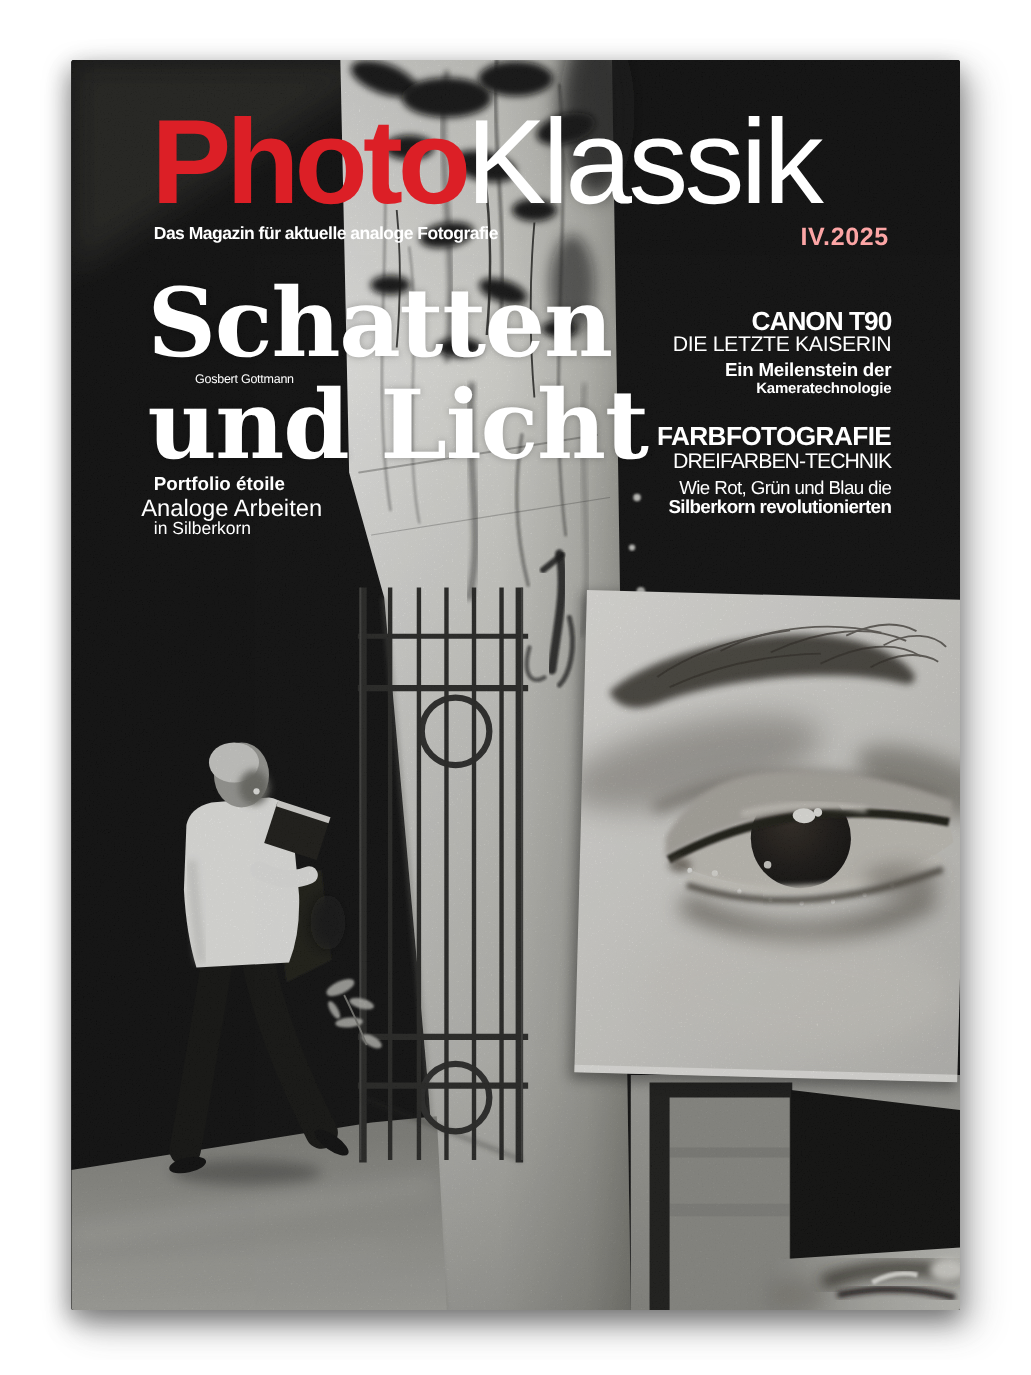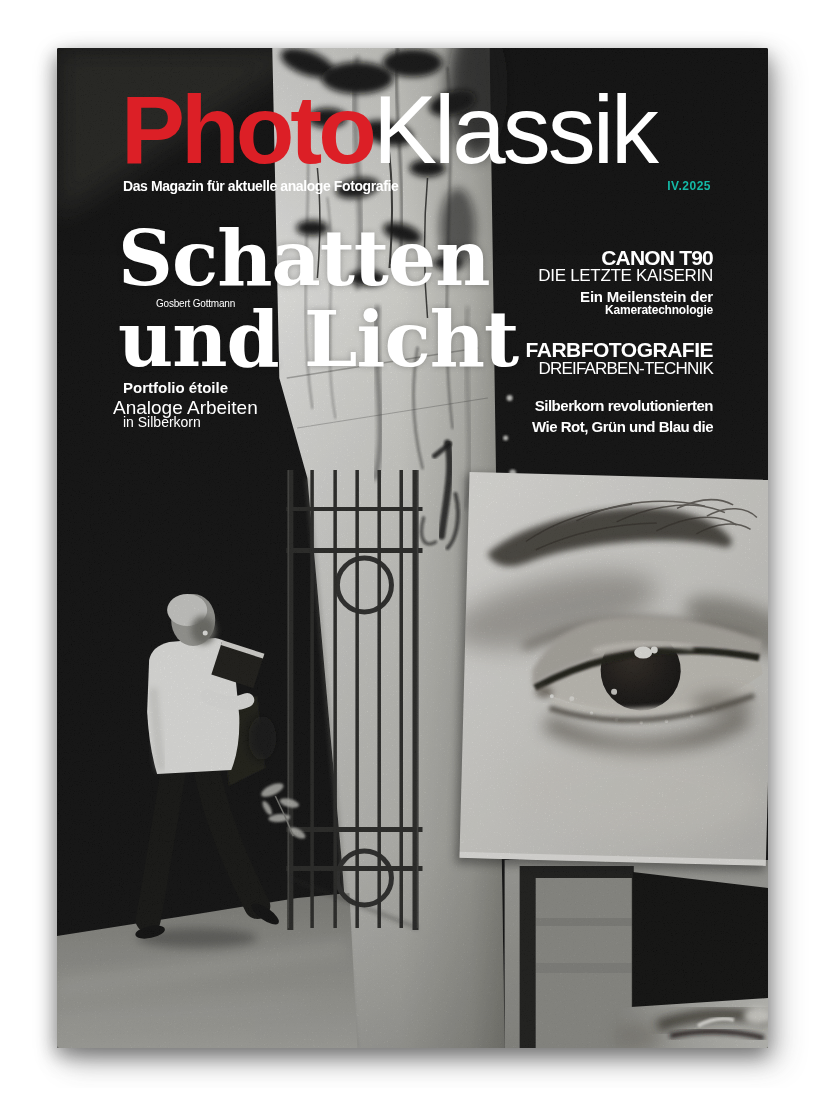--- a/index.html
+++ b/index.html
@@ -7,37 +7,37 @@
         font-family:"Liberation Sans",sans-serif;}
   .cover{position:absolute;left:57px;top:48px;width:711px;height:1000px;background:#070707;
          overflow:hidden;border-radius:2px;
          box-shadow:0 8px 22px rgba(0,0,0,.38), 10px 14px 30px rgba(60,60,60,.28), -4px 6px 16px rgba(0,0,0,.12);}
   .art{position:absolute;left:0;top:0;width:711px;height:1000px;display:block;}
   .txt{position:absolute;line-height:1;color:#ffffff;white-space:nowrap;}
   .logo{left:64px;top:34px;font-size:96px;font-weight:700;letter-spacing:-4px;}
   .logo .lk{font-weight:400;color:#ffffff;letter-spacing:-3px;}
   .logo .lp{color:#dc1f26;}
   .tagline{left:66px;top:131px;font-size:14px;font-weight:700;letter-spacing:-0.4px;}
-  .issue{right:57px;top:132px;font-size:12px;font-weight:700;color:#14b8a6;letter-spacing:0.5px;}
+  .issue{right:57px;top:132px;font-size:20px;font-weight:700;color:#fca5a5;letter-spacing:0.5px;}
   .hl{font-family:"DejaVu Serif",serif;font-weight:700;letter-spacing:-1px;
       text-shadow:0 0 6px rgba(0,0,0,.25);}
   .hl1{left:61px;top:173px;font-size:76px;}
   .hl2{left:61px;top:254px;font-size:76px;}
   .kicker{left:66px;top:251px;font-size:10px;font-weight:400;letter-spacing:-0.2px;margin-left:33px;}
   .p1{left:66px;top:332px;font-size:15px;font-weight:700;}
   .p2{left:56px;top:350px;font-size:19px;font-weight:400;}
   .p3{left:66px;top:367px;font-size:14px;font-weight:400;}
   .rcol{text-align:right;}
   .t1a{right:55px;top:199px;font-size:21px;font-weight:700;letter-spacing:-0.8px;}
   .t1b{right:55px;top:219px;font-size:17px;font-weight:400;letter-spacing:-0.3px;}
   .t1c{right:55px;top:241px;font-size:15px;font-weight:700;letter-spacing:-0.2px;}
   .t1d{right:55px;top:256px;font-size:12px;font-weight:700;letter-spacing:-0.2px;}
   .t2a{right:55px;top:291px;font-size:21px;font-weight:700;letter-spacing:-0.5px;}
   .t2b{right:55px;top:312px;font-size:17px;font-weight:400;letter-spacing:-0.8px;}
-  .t2c{right:55px;top:335px;font-size:15px;font-weight:700;letter-spacing:-0.5px;margin-top:36px;}
+  .t2c{right:55px;top:335px;font-size:15px;font-weight:400;letter-spacing:-0.5px;}
   .t2d{right:55px;top:350px;font-size:15px;font-weight:700;letter-spacing:-0.5px;}
 </style>
 </head>
 <body>
 
 <div class="page">
   <div class="cover">
 
     <svg class="art" viewBox="0 0 710 1000" preserveAspectRatio="none" role="img" aria-label="Schwarzweiß-Straßenszene: Frau mit Buch geht an einem hellen Mast mit Gitter vorbei; daran ein Plakat mit Nahaufnahme eines Auges">
       <defs>

